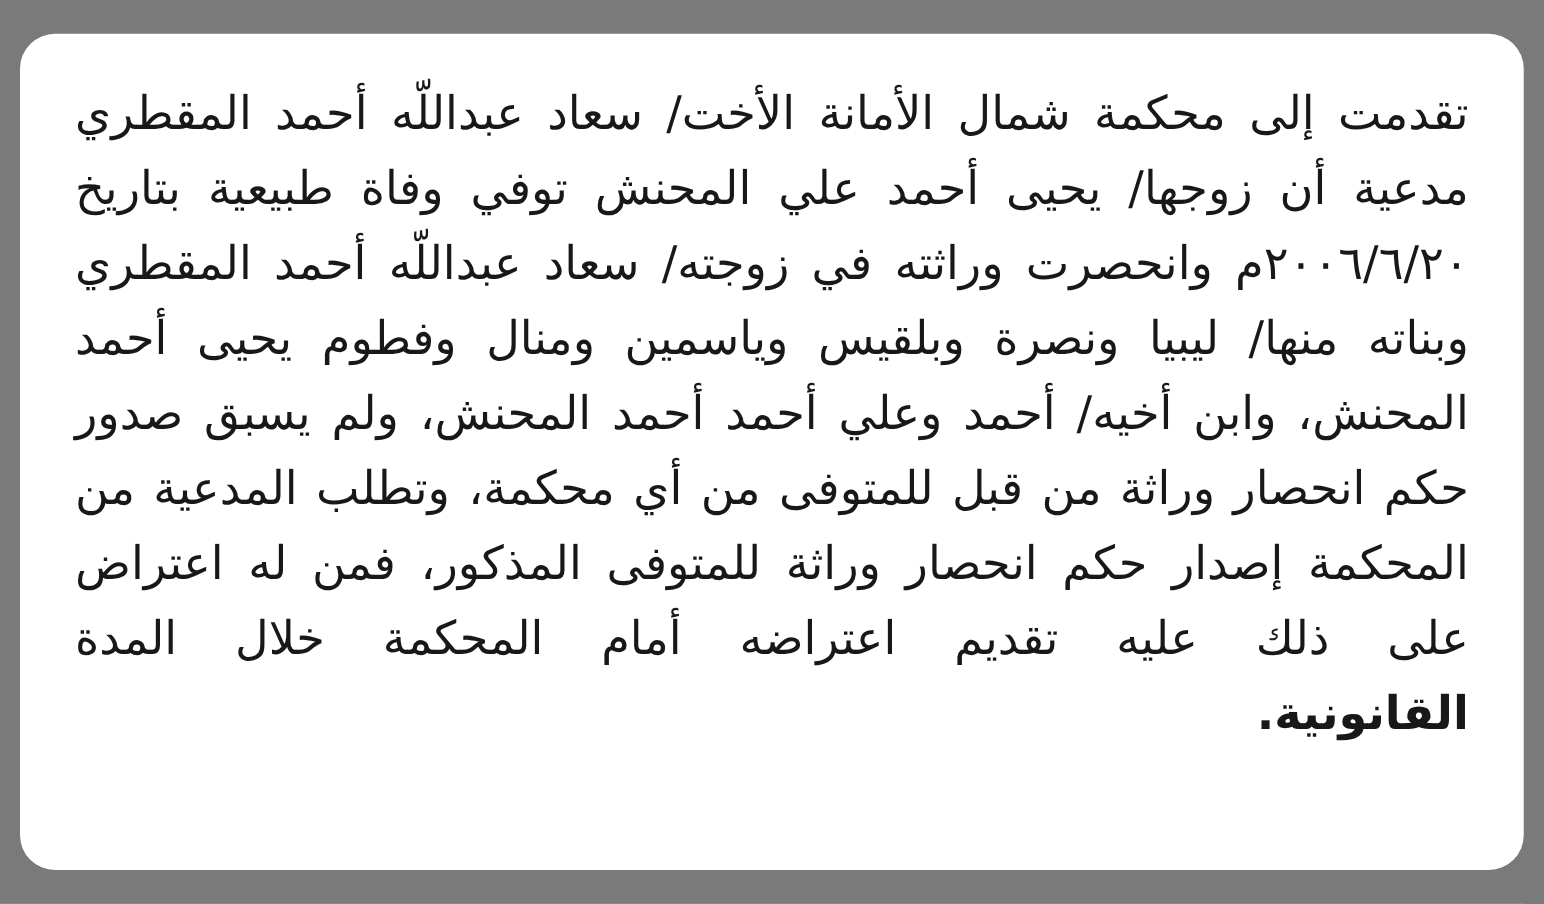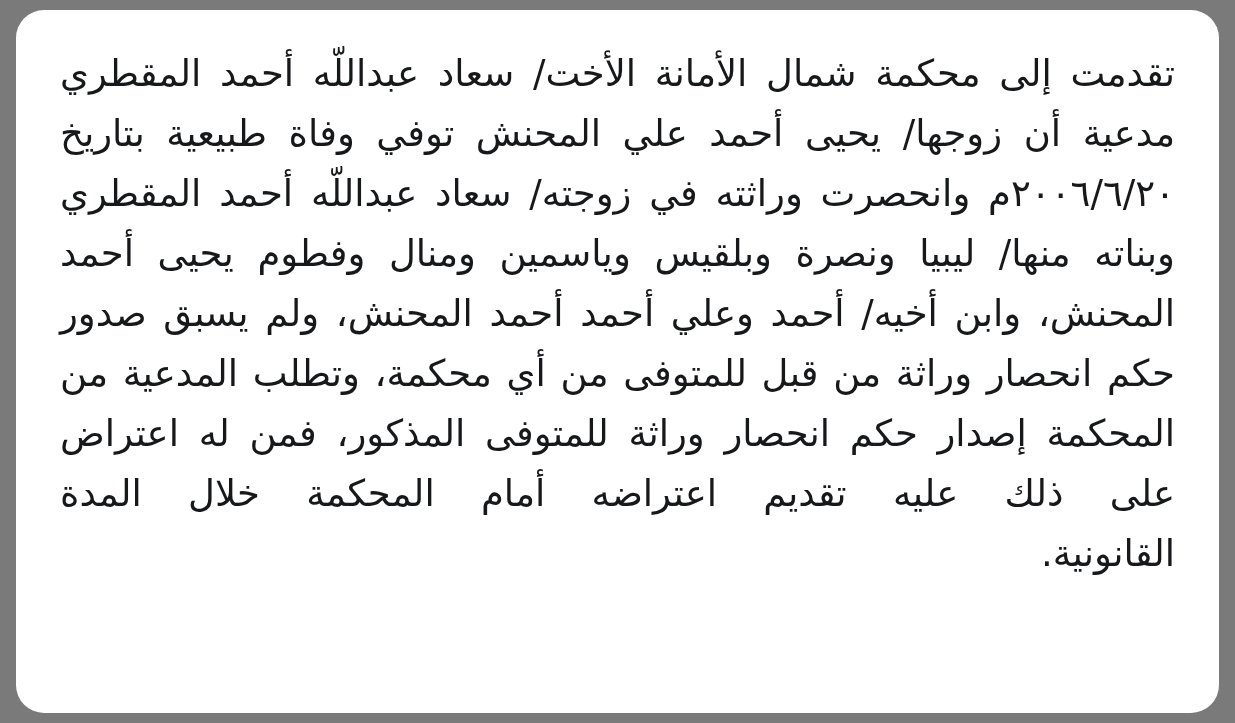--- a/index.html
+++ b/index.html
@@ -11,21 +11,21 @@
     width: 1235px;
     height: 723px;
     overflow: hidden;
     font-family: "DejaVu Sans", "Liberation Sans", sans-serif;
   }
   .page {
     box-sizing: border-box;
     width: 1235px;
     height: 723px;
     background: #7a7a7a;
-    padding: 10px 16px;
+    padding: 27px 16px;
   }
   .notice-card {
     box-sizing: border-box;
     width: 100%;
     height: 100%;
     background: #ffffff;
     border-radius: 28px;
     padding: 34px 44px 30px 44px;
     display: flex;
     align-items: flex-start;
@@ -40,20 +40,21 @@
     font-size: 37px;
     line-height: 1.62;
     font-weight: 500;
     letter-spacing: 0;
     word-spacing: 2px;
   }
   .notice-body .last-line {
     display: block;
     text-align: right;
     text-align-last: right;
+    font-weight: bold;
   }
 </style>
 </head>
 <body>
 
 <div class="page">
   <div class="notice-card">
     <div class="notice-body">
       <span>تقدمت إلى محكمة شمال الأمانة الأخت/ سعاد عبداللّه أحمد المقطري مدعية أن زوجها/ يحيى أحمد علي المحنش توفي وفاة طبيعية بتاريخ ٢٠٠٦/٦/٢٠م وانحصرت وراثته في زوجته/ سعاد عبداللّه أحمد المقطري وبناته منها/ ليبيا ونصرة وبلقيس وياسمين ومنال وفطوم يحيى أحمد المحنش، وابن أخيه/ أحمد وعلي أحمد أحمد المحنش، ولم يسبق صدور حكم انحصار وراثة من قبل للمتوفى من أي محكمة، وتطلب المدعية من المحكمة إصدار حكم انحصار وراثة للمتوفى المذكور، فمن له اعتراض على ذلك عليه تقديم اعتراضه أمام المحكمة خلال المدة</span>
       <span class="last-line">القانونية.</span>

